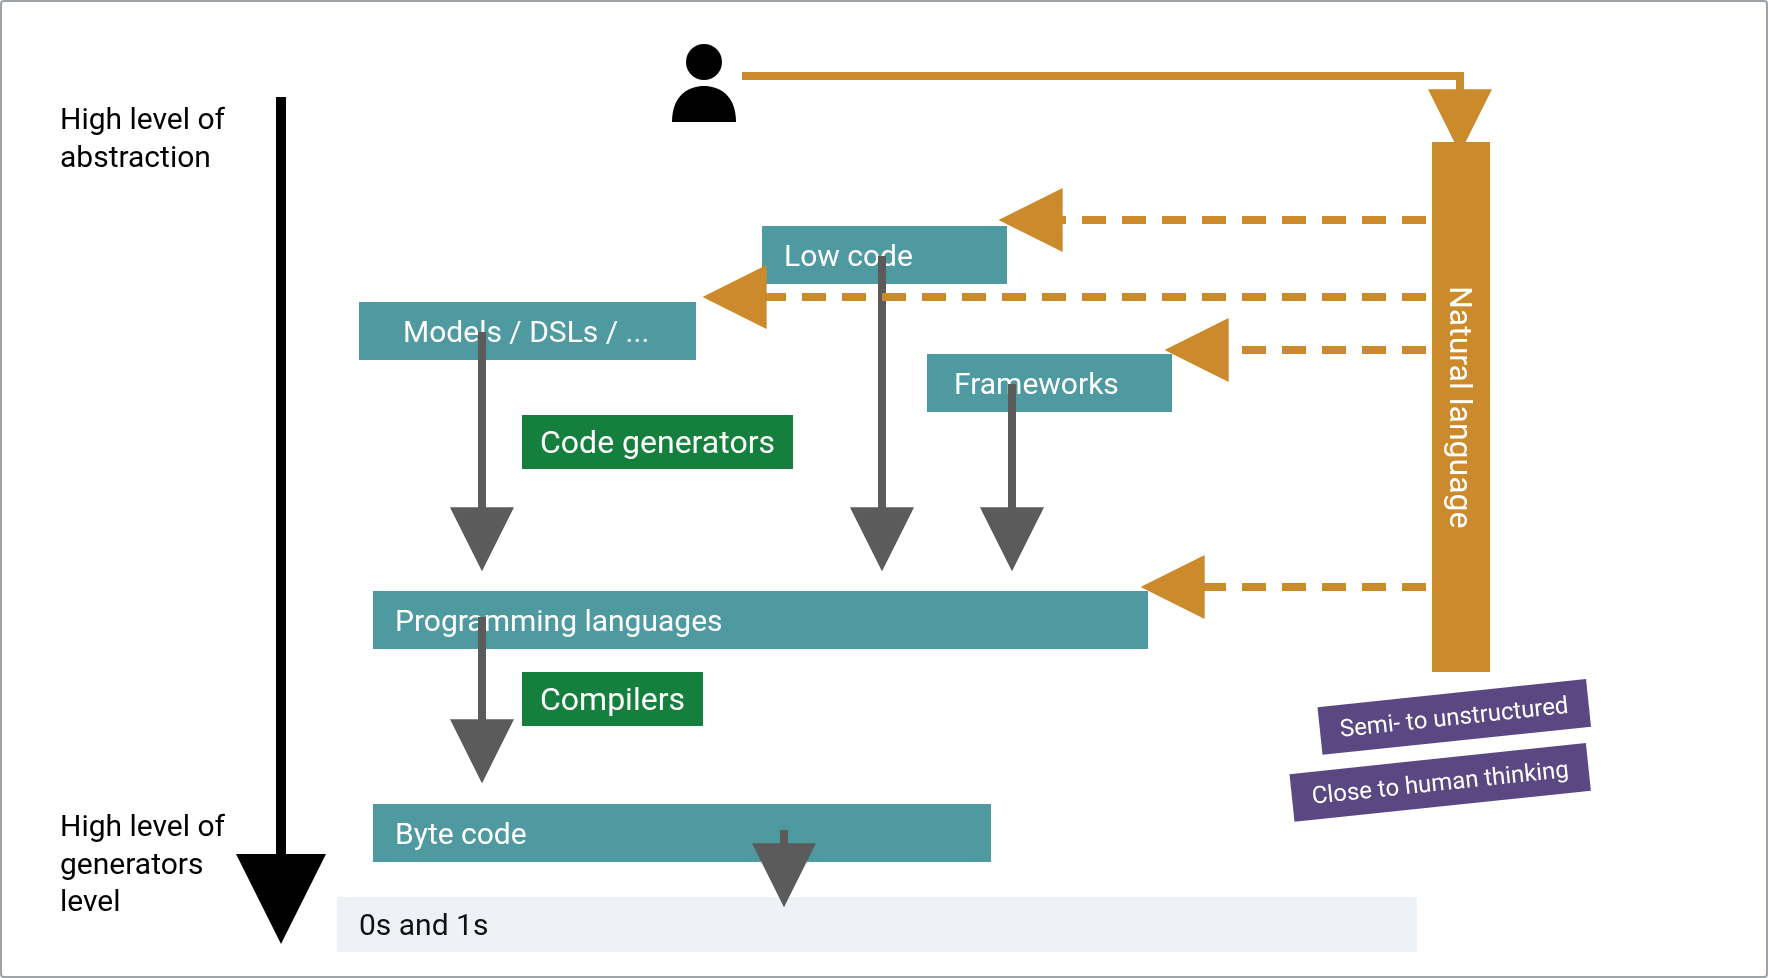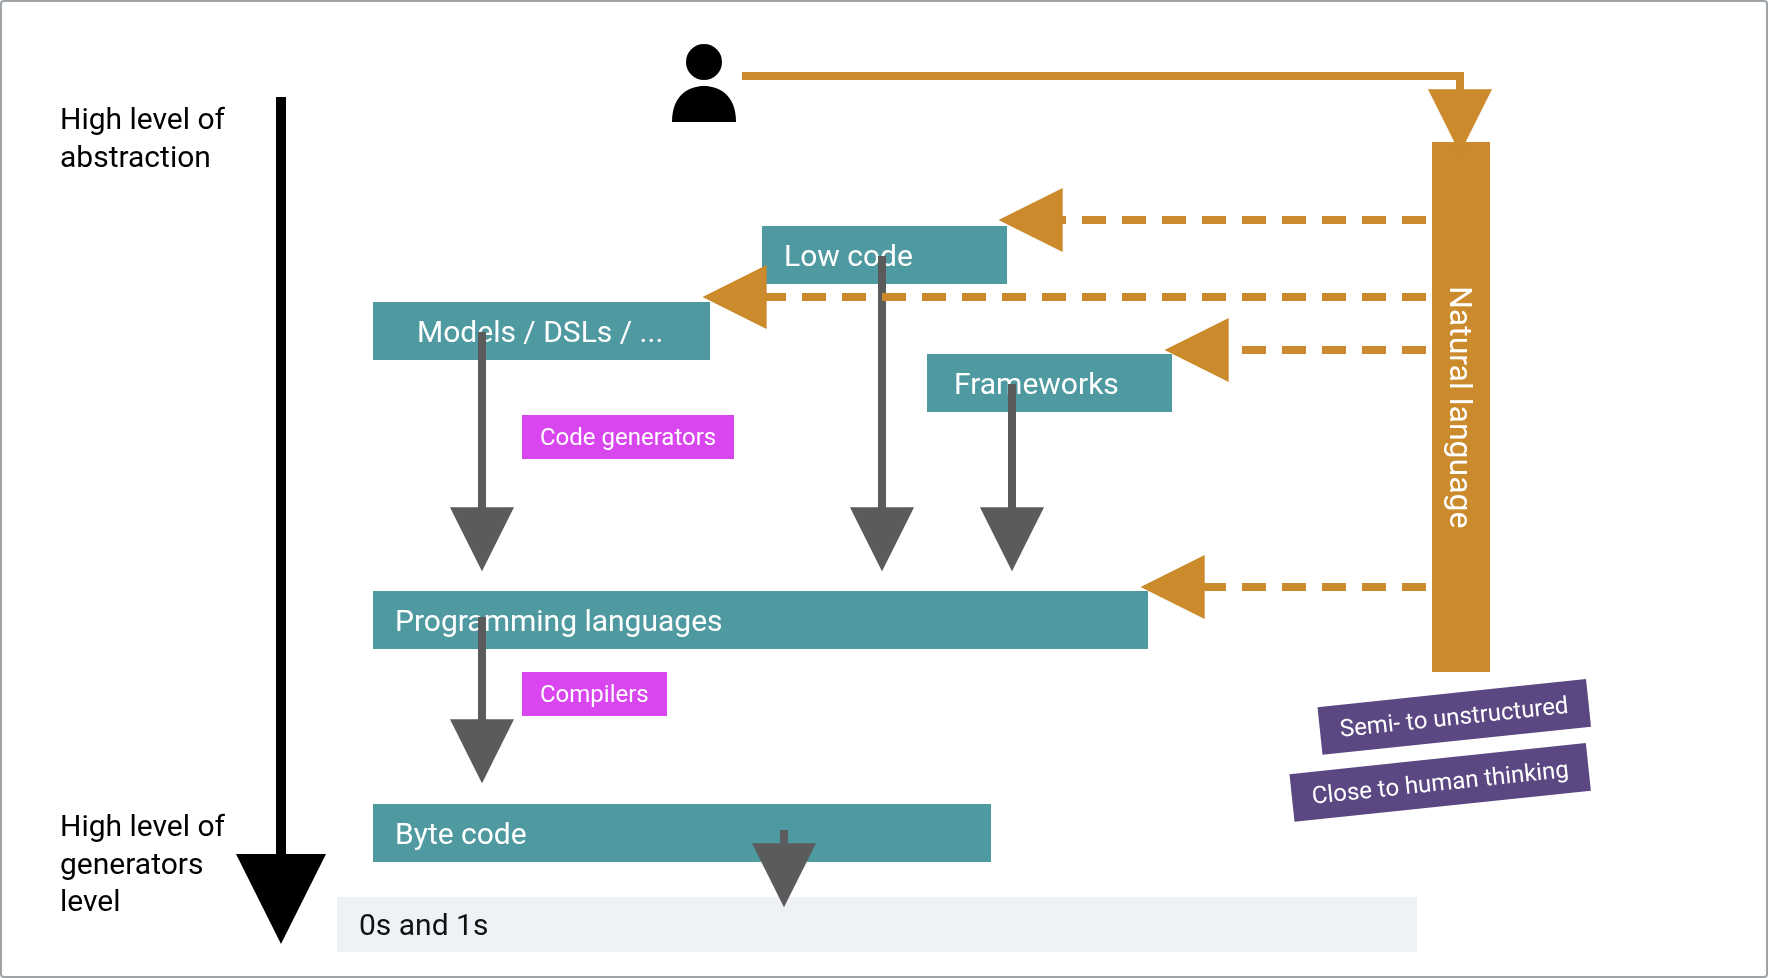--- a/index.html
+++ b/index.html
@@ -31,23 +31,23 @@
     align-items: center;
     padding: 0 22px;
     color: #fff;
     font-size: 30px;
     box-sizing: border-box;
   }
   .teal   { background: #4F9AA1; margin-top: 32px; }
   .zeros  { background: #EEF1F5; color: #111; }
   .grey-tag {
     position: absolute;
-    background: #d946ef;
+    background: #15803d;
     color: #fff;
-    font-size: 24px;
+    font-size: 32px;
     padding: 8px 18px;
   }
   .nat-lang-bar {
     position: absolute;
     background: #CB8A2C;
     display: flex;
     align-items: center;
     justify-content: center;
   }
   .nat-lang-text {
@@ -95,21 +95,21 @@
     <svg width="76" height="84" viewBox="0 0 76 84">
       <circle cx="38" cy="24" r="18" fill="#000"></circle>
       <path d="M6 84 C6 56 24 48 38 48 C52 48 70 56 70 84 Z" fill="#000"></path>
     </svg>
   </div>
 
   <div class="box teal" style="left:760px; top:192px; width:245px; height:58px;">
     <span>Low code</span>
   </div>
 
-  <div class="box teal" style="left:371px; top:268px; width:337px; height:58px;padding-left:44px;">
+  <div class="box teal" style="left:357px; top:268px; width:337px; height:58px;padding-left:44px;">
     <span>Models / DSLs / ...</span>
   </div>
 
   <div class="box teal" style="left:925px; top:320px; width:245px; height:58px;padding-left:27px;">
     <span>Frameworks</span>
   </div>
 
   <div class="box teal" style="left:371px; top:557px; width:775px; height:58px;">
     <span>Programming languages</span>
   </div>

